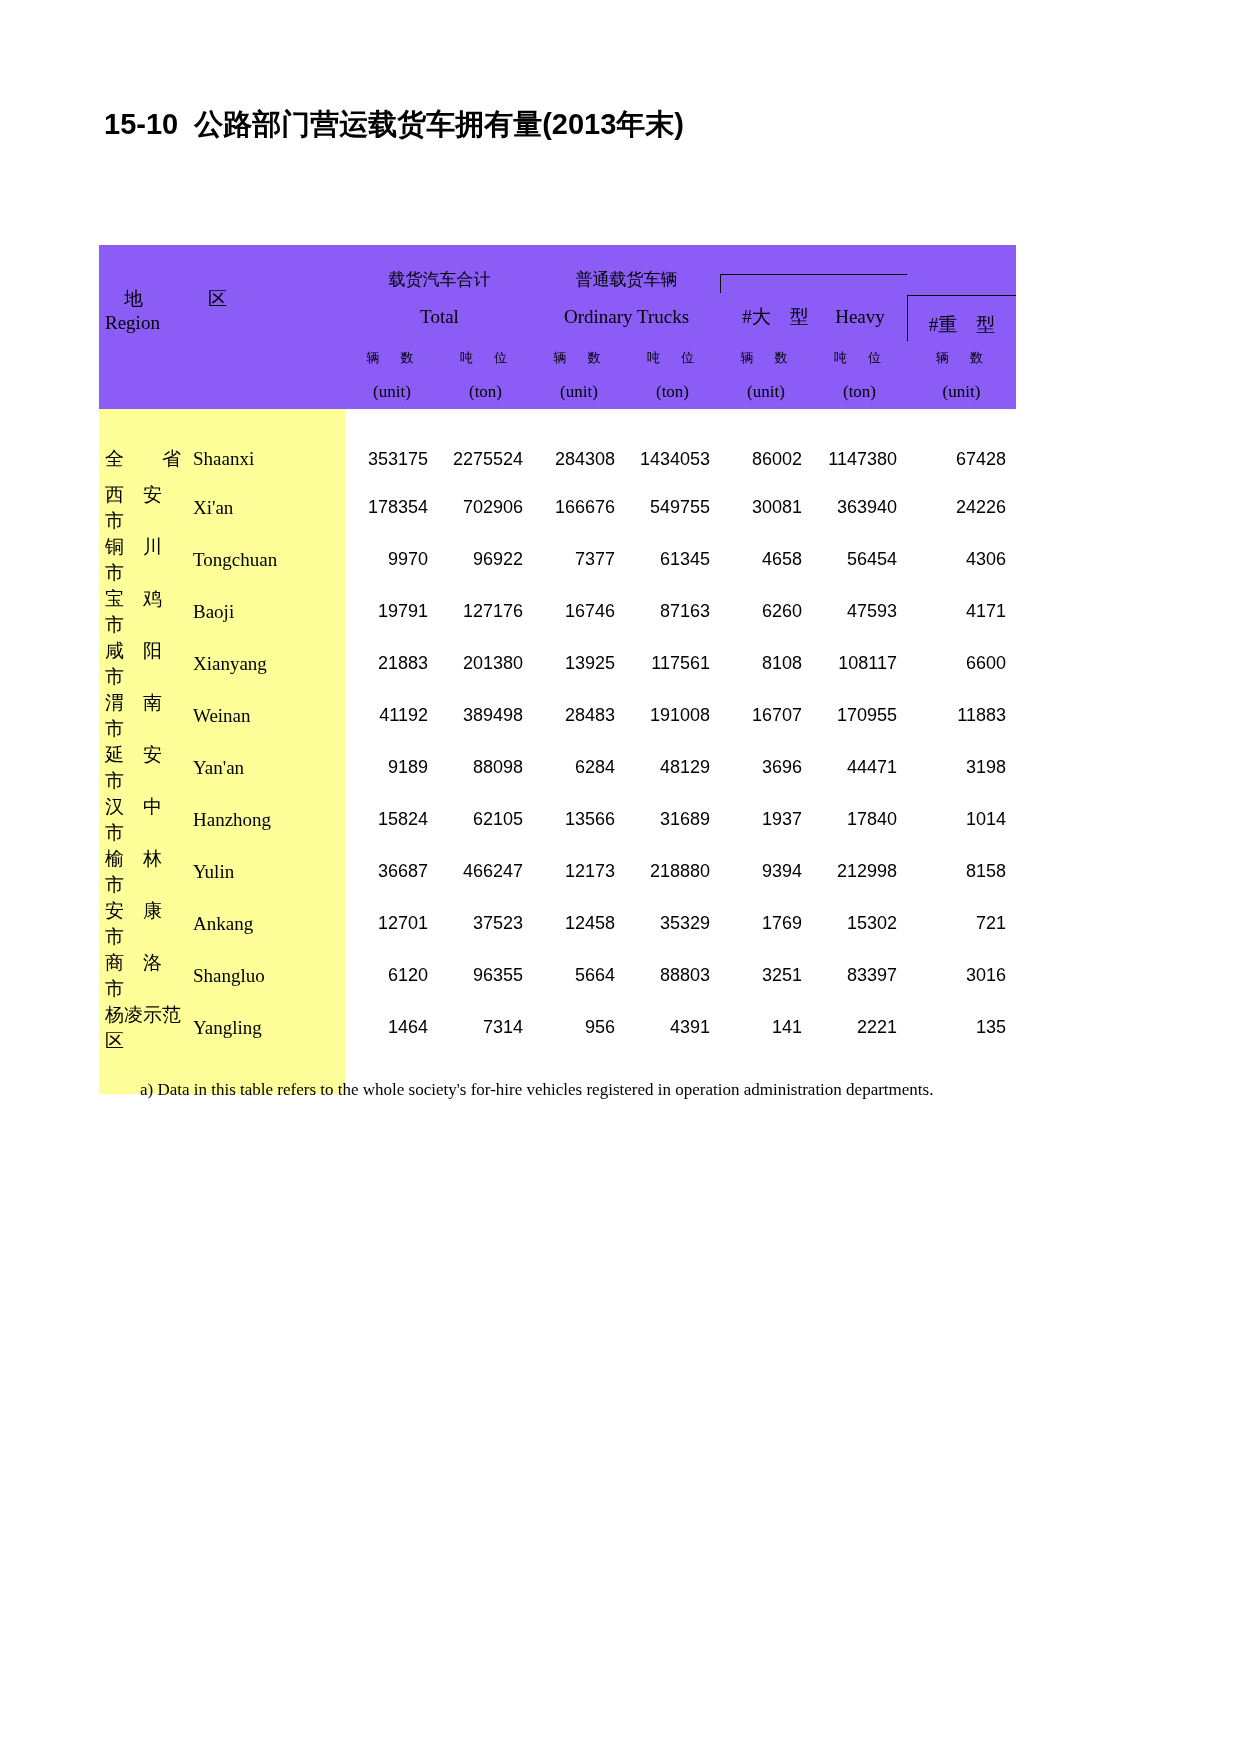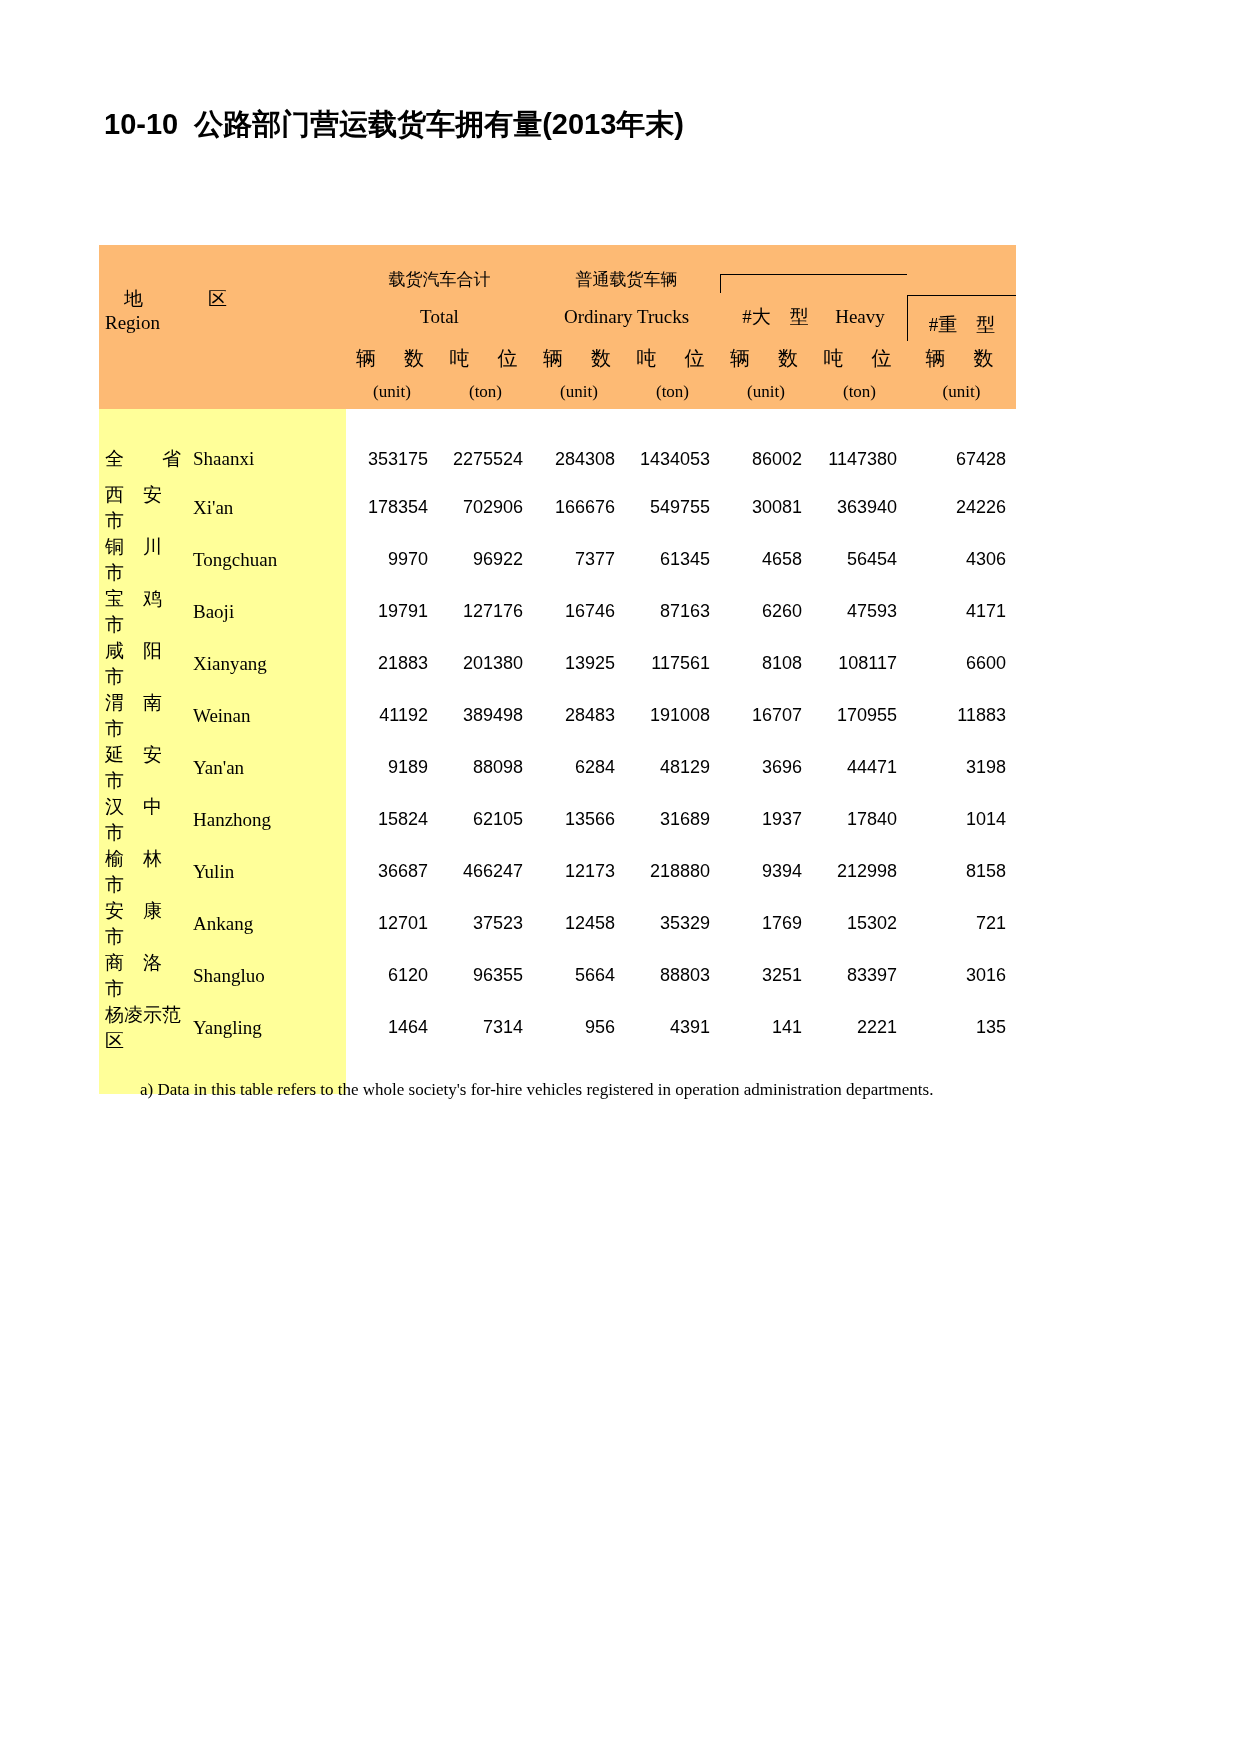--- a/index.html
+++ b/index.html
@@ -61,37 +61,37 @@
   }
   table.main td, table.main th {
     padding: 0;
     margin: 0;
     border: 0;
     font-weight: normal;
     vertical-align: middle;
   }
 
   
-  .hdr { background: #fdba74; }
+  .hdr { background: #8b5cf6; }
   .bt-thick { border-top: 4px solid #000; }
   .bb-thick { border-bottom: 4px solid #000; }
   .bt-thin { border-top: 1.5px solid #000; }
   .bl-thin { border-left: 1.5px solid #000; }
   .bl-thick { border-left: 2.5px solid #000; }
 
   .ctr { text-align: center; }
   .rgt { text-align: right; }
   .lft { text-align: left; }
 
   .zh { font-family: "Liberation Serif", "DejaVu Serif", serif; }
   .sp3 { letter-spacing: 9px; }
 
   .grp-zh { font-size: 19px; }
   .grp-en { font-size: 19px; }
-  .sub-zh { font-size: 20px; letter-spacing: 4px; }
+  .sub-zh { font-size: 13px; letter-spacing: 4px; }
   .sub-en { font-size: 17px; }
 
   
   .region-col { background: #FFFF99; }
   .body-cell { font-family: "Liberation Sans", "DejaVu Sans", sans-serif; font-size: 18px; }
   .row-h { height: 44.5px; }
   .bold { font-weight: bold; }
 
   .reg-zh { font-size: 19px; font-family: "Liberation Serif","DejaVu Serif",serif; }
   .reg-en { font-size: 19px; font-family: "Liberation Serif","DejaVu Serif",serif; }
@@ -119,21 +119,21 @@
     white-space: nowrap;
     margin-left: 36px;
   }
 </style>
 </head>
 <body>
 
 <div class="page">
 
   <div class="title-zh">
-    <span>10-10</span><span class="gap"></span><span>公路部门营运载货车拥有量(2013年末)</span>
+    <span>15-10</span><span class="gap"></span><span>公路部门营运载货车拥有量(2013年末)</span>
   </div>
 
 
   <div class="tbl-wrap">
     <table class="main">
       <colgroup>
         <col style="width:90px">
         <col style="width:157px">
         <col style="width:92px">
         <col style="width:95px">

